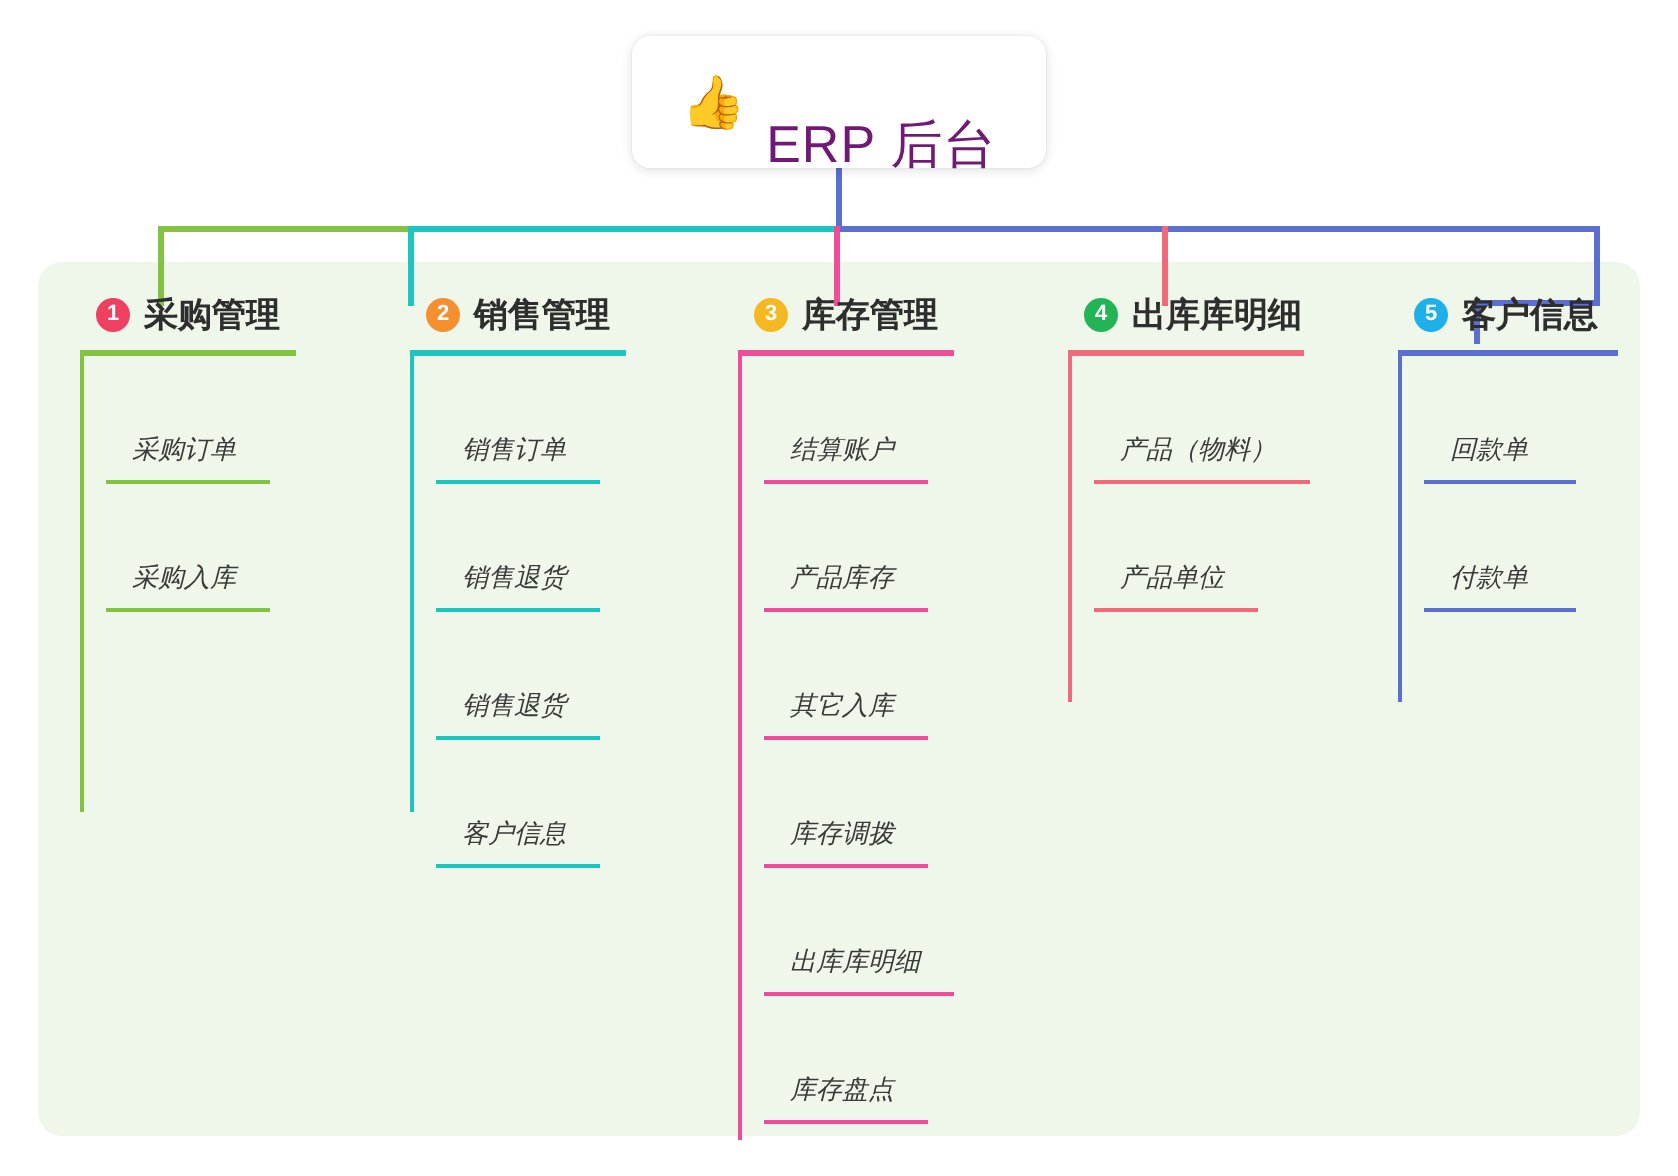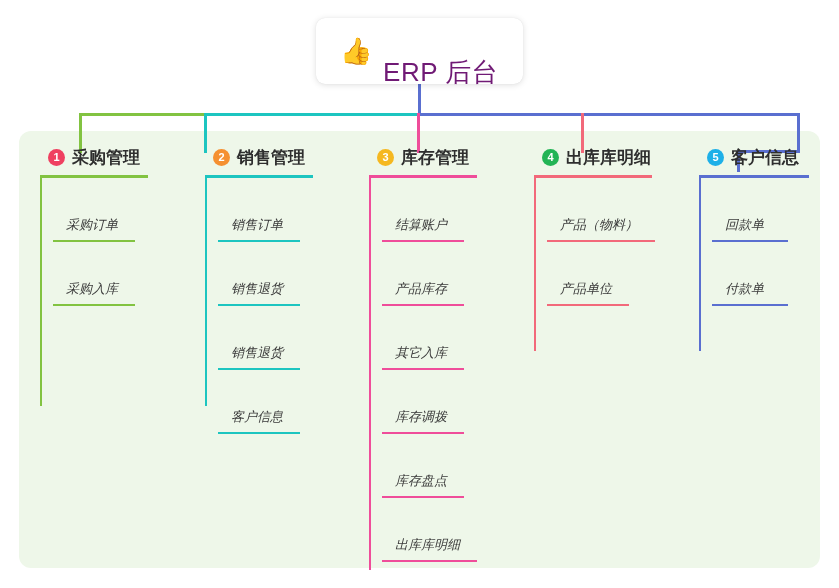--- a/index.html
+++ b/index.html
@@ -215,27 +215,27 @@
         </div>
         <div class="leaf">
           <span class="leaf-label">其它入库</span>
           <div class="leaf-rule" style="width: 82px; background: rgb(239, 77, 154);"></div>
         </div>
         <div class="leaf">
           <span class="leaf-label">库存调拨</span>
           <div class="leaf-rule" style="width: 82px; background: rgb(239, 77, 154);"></div>
         </div>
         <div class="leaf">
-          <span class="leaf-label">库存盘点</span>
-          <div class="leaf-rule" style="width: 82px; background: rgb(239, 77, 154);"></div>
-        </div>
-        <div class="leaf">
           <span class="leaf-label">出库库明细</span>
           <div class="leaf-rule" style="width: 95px; background: rgb(239, 77, 154);"></div>
         </div>
+        <div class="leaf">
+          <span class="leaf-label">库存盘点</span>
+          <div class="leaf-rule" style="width: 82px; background: rgb(239, 77, 154);"></div>
+        </div>
       </div>
     </div>
     <div class="column" style="left: 534px;">
       <div class="col-head">
         <span class="badge" style="background: rgb(34, 180, 85);">4</span>
         <span class="col-title">出库库明细</span>
       </div>
       <div class="head-rule" style="width: 118px; background: rgb(242, 105, 122);"></div>
       <div class="branch">
         <div class="spine" style="height: 173px; background: rgb(242, 105, 122);"></div>

